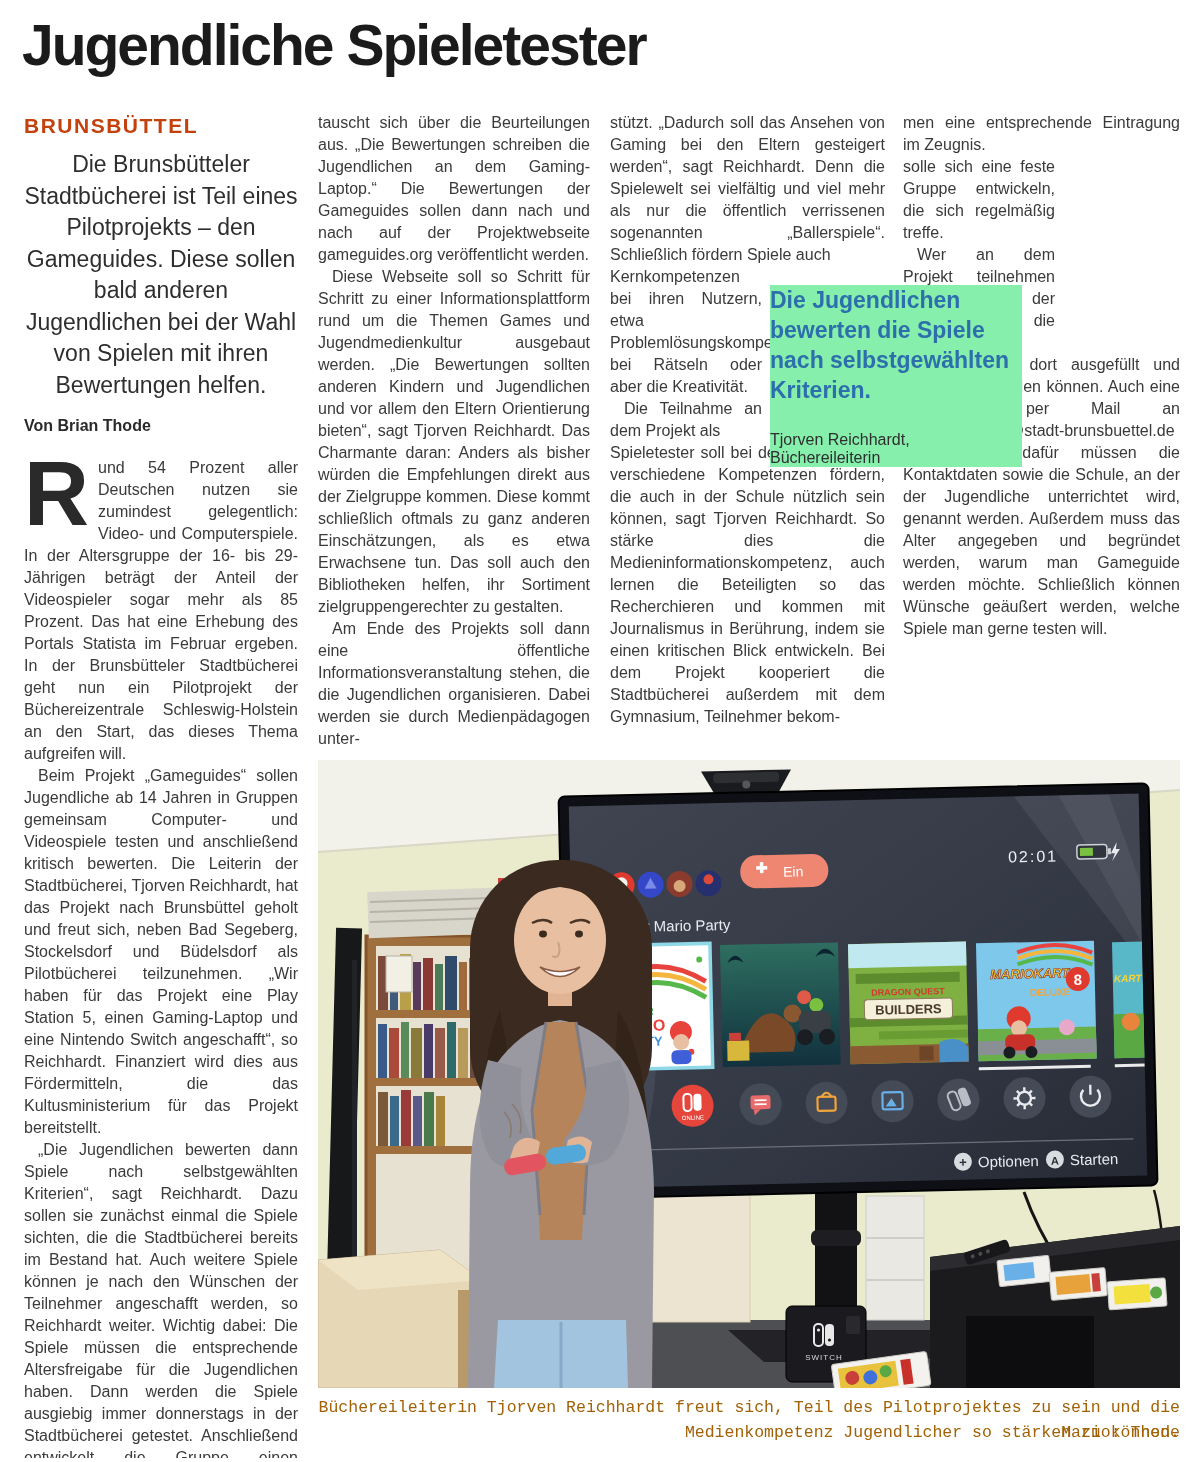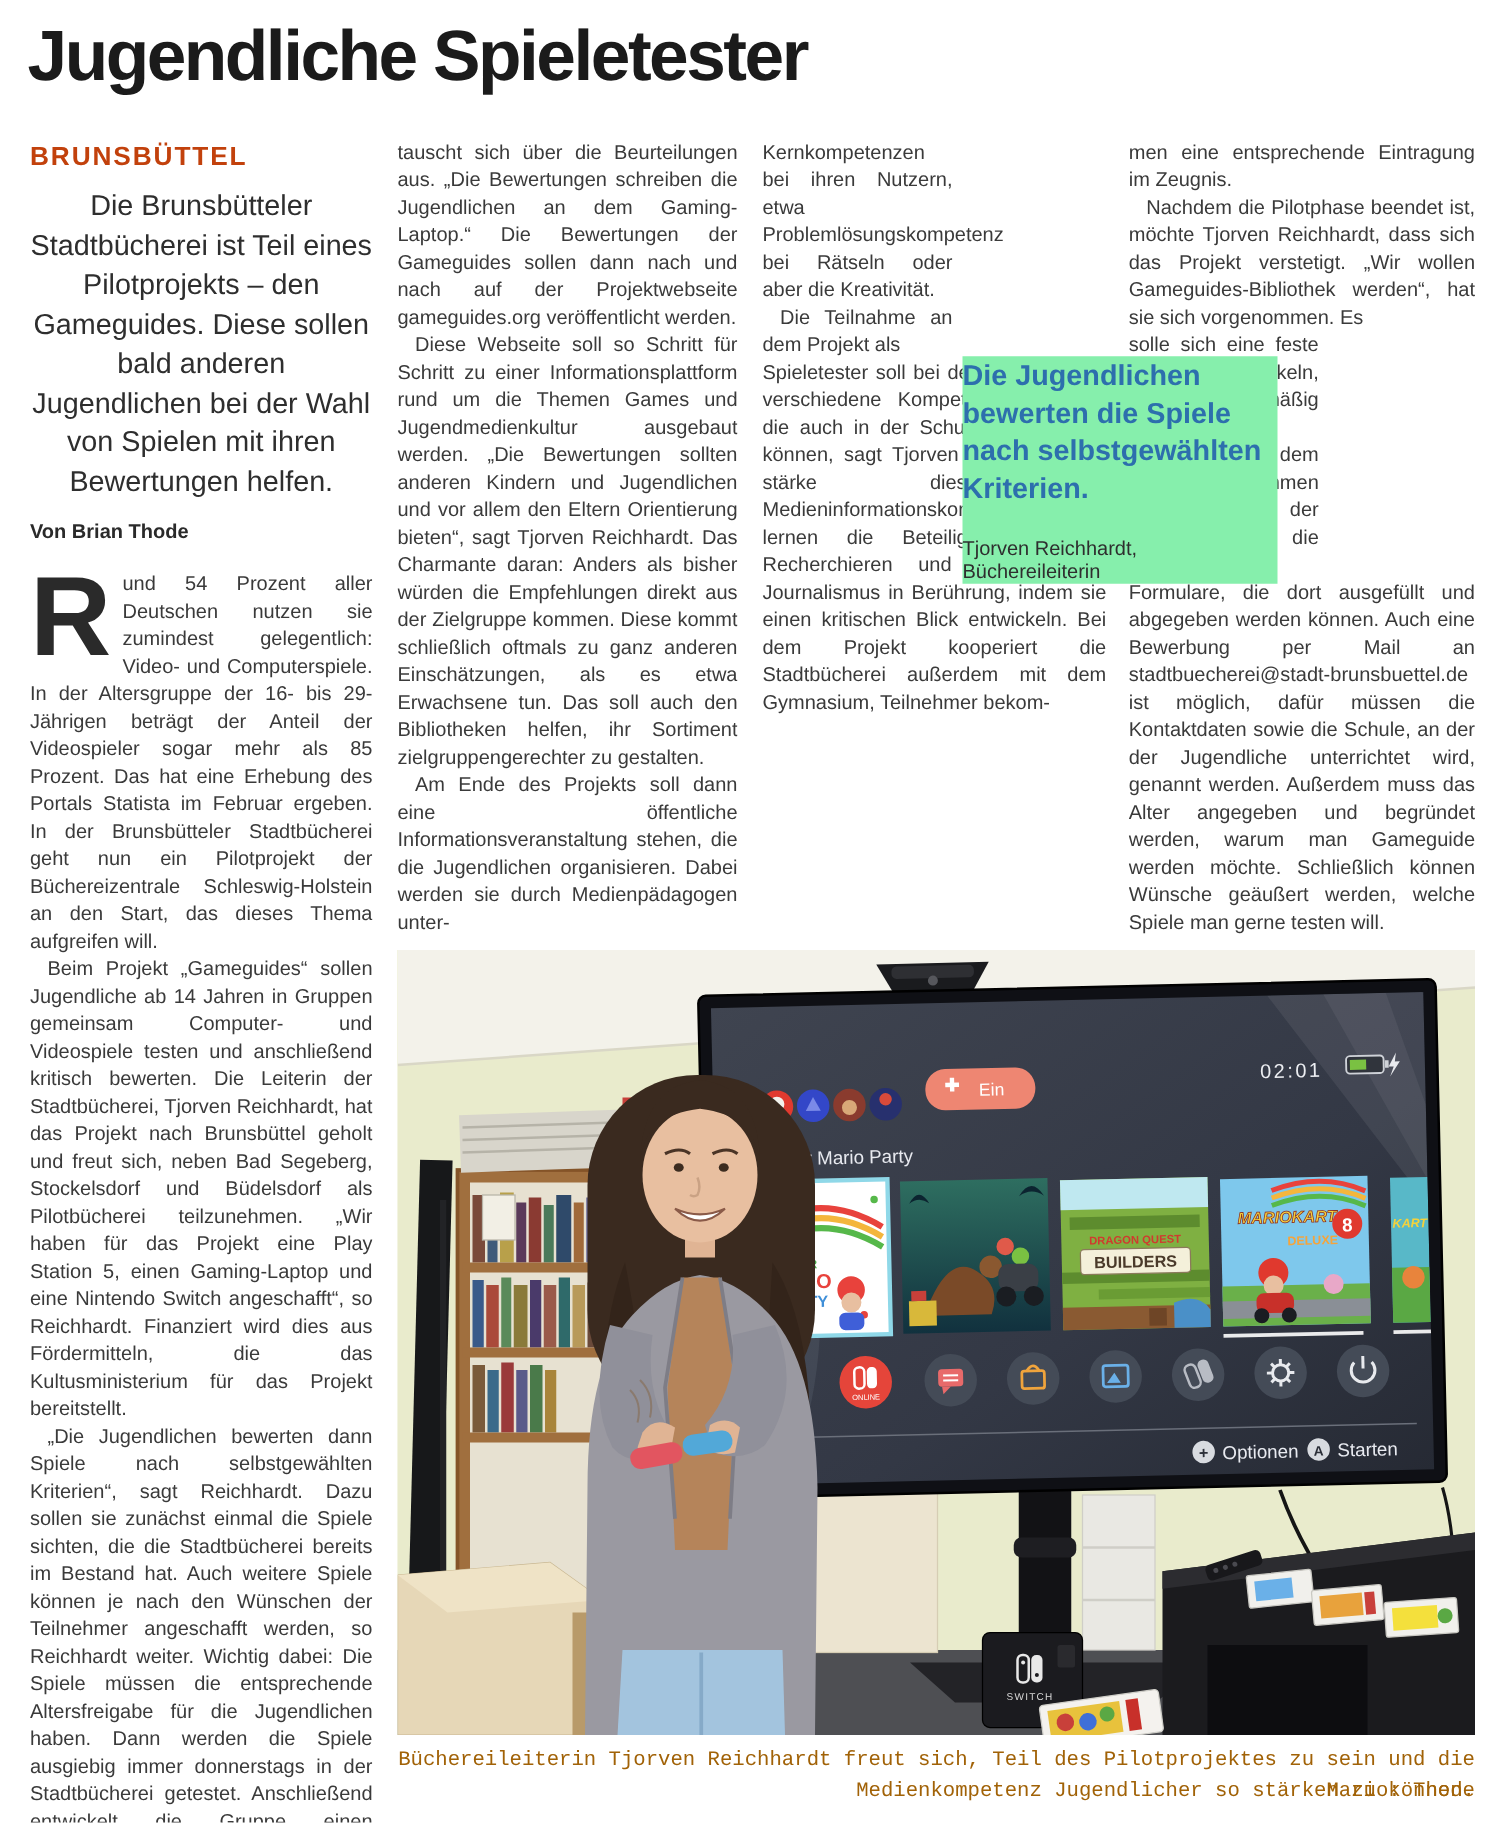--- a/index.html
+++ b/index.html
@@ -49,28 +49,28 @@
     <p class="ind">„Die Jugendlichen bewerten dann Spiele nach selbstgewählten Kriterien“, sagt Reichhardt. Dazu sollen sie zunächst einmal die Spiele sichten, die die Stadtbücherei bereits im Bestand hat. Auch weitere Spiele können je nach den Wünschen der Teilnehmer angeschafft werden, so Reichhardt weiter. Wichtig dabei: Die Spiele müssen die entsprechende Altersfreigabe für die Jugendlichen haben. Dann werden die Spiele ausgiebig immer donnerstags in der Stadtbücherei getestet. Anschließend entwickelt die Gruppe einen Bewertungskatalog und</p>
   </div>
 
   <div class="col col-2">
     <p>tauscht sich über die Beurteilungen aus. „Die Bewertungen schreiben die Jugendlichen an dem Gaming-Laptop.“ Die Bewertungen der Gameguides sollen dann nach und nach auf der Projektwebseite gameguides.org veröffentlicht werden.</p>
     <p class="ind">Diese Webseite soll so Schritt für Schritt zu einer Informationsplattform rund um die Themen Games und Jugendmedienkultur ausgebaut werden. „Die Bewertungen sollten anderen Kindern und Jugendlichen und vor allem den Eltern Orientierung bieten“, sagt Tjorven Reichhardt. Das Charmante daran: Anders als bisher würden die Empfehlungen direkt aus der Zielgruppe kommen. Diese kommt schließlich oftmals zu ganz anderen Einschätzungen, als es etwa Erwachsene tun. Das soll auch den Bibliotheken helfen, ihr Sortiment zielgruppengerechter zu gestalten.</p>
     <p class="ind">Am Ende des Projekts soll dann eine öffentliche Informationsveranstaltung stehen, die die Jugendlichen organisieren. Dabei werden sie durch Medienpädagogen unter-</p>
   </div>
 
   <div class="col col-3">
+    <p>stützt. „Dadurch soll das Ansehen von Gaming bei den Eltern gesteigert werden“, sagt Reichhardt. Denn die Spielewelt sei vielfältig und viel mehr als nur die öffentlich verrissenen sogenannten „Ballerspiele“. Schließlich fördern Spiele auch</p>
     <p class="narrow">Kernkompetenzen bei ihren Nutzern, etwa Problemlösungskompetenz bei Rätseln oder aber die Kreativität.</p>
     <p class="narrow ind">Die Teilnahme an dem Projekt als</p>
     <p>Spieletester soll bei den Jugendlichen verschiedene Kompetenzen fördern, die auch in der Schule nützlich sein können, sagt Tjorven Reichhardt. So stärke dies die Medieninformationskompetenz, auch lernen die Beteiligten so das Recherchieren und kommen mit Journalismus in Berührung, indem sie einen kritischen Blick entwickeln. Bei dem Projekt kooperiert die Stadtbücherei außerdem mit dem Gymnasium, Teilnehmer bekom-</p>
   </div>
 
   <div class="col col-4">
     <p>men eine entsprechende Eintragung im Zeugnis.</p>
-    <p class="ind">Nachdem die Pilotphase beendet ist, möchte Tjorven Reichhardt, dass sich das Projekt verstetigt. „Wir wollen Gameguides-Bibliothek werden“, hat sie sich vorgenommen. Es</p>
     <p class="narrow-r">solle sich eine feste Gruppe entwickeln, die sich regelmäßig treffe.</p>
     <p class="narrow-r ind">Wer an dem Projekt teilnehmen will, findet in der Stadtbücherei die notwendigen</p>
     <p>Formulare, die dort ausgefüllt und abgegeben werden können. Auch eine Bewerbung per Mail an stadtbuecherei@stadt-brunsbuettel.de ist möglich, dafür müssen die Kontaktdaten sowie die Schule, an der der Jugendliche unterrichtet wird, genannt werden. Außerdem muss das Alter angegeben und begründet werden, warum man Gameguide werden möchte. Schließlich können Wünsche geäußert werden, welche Spiele man gerne testen will.</p>
   </div>
 
   <div class="pullquote">
     <div class="pq-text">Die Jugendlichen bewerten die Spiele nach selbstgewählten Kriterien.</div>
     <div class="pq-attr">Tjorven Reichhardt, Büchereileiterin</div>
   </div>
 

